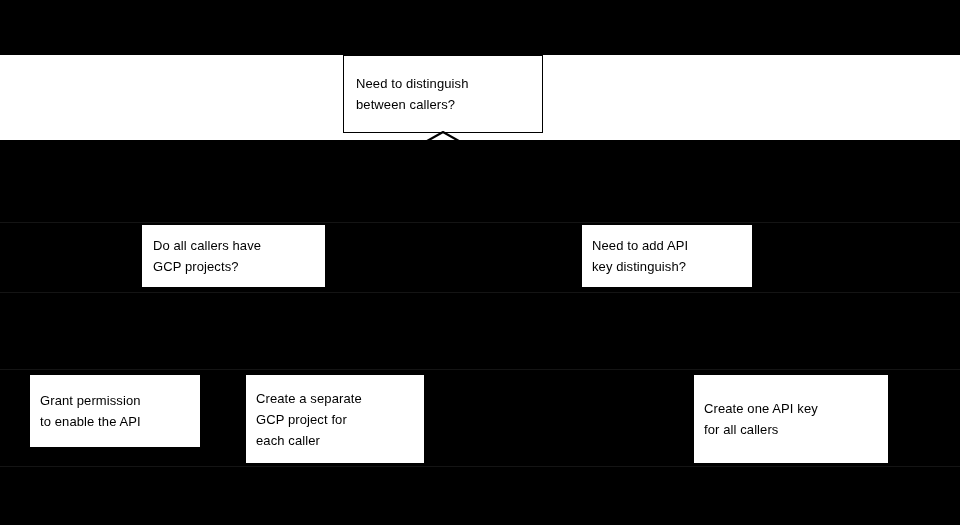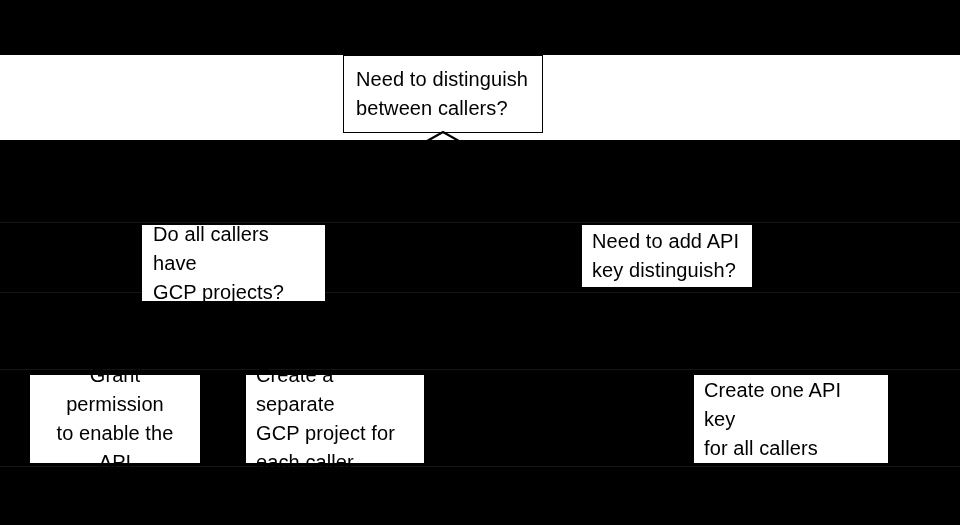--- a/index.html
+++ b/index.html
@@ -38,50 +38,49 @@
   #hairline-row3-top { top: 369px; }
   #hairline-row3-bottom { top: 466px; }
 
   .node {
     position: absolute;
     background: #ffffff;
     color: #000000;
     box-sizing: border-box;
     display: flex;
     align-items: center;
-    font-size: 20px;
-    line-height: 29px;
+    font-size: 13px;
+    line-height: 21px;
     letter-spacing: 0.1px;
     white-space: pre-line;
   }
   .node.bordered {
     border: 1.6px solid #000000;
   }
   .node .node-text {
     display: block;
     width: 100%;
   }
 
   
   #node-distinguish {
     left: 343px; top: 55px; width: 200px; height: 78px;
     padding: 0 12px;
   }
   #node-gcp-projects {
-    left: 142px; top: 225px; width: 183px; height: 76px;
+    left: 142px; top: 225px; width: 183px; height: 62px;
     padding: 0 11px;
   }
   #node-api-restrictions {
     left: 582px; top: 225px; width: 170px; height: 62px;
     padding: 0 10px;
   }
   #node-grant-permission {
-    left: 30px; top: 375px; width: 170px; height: 88px;
+    left: 30px; top: 375px; width: 170px; height: 72px;
     padding: 0 10px;
-    text-align: center;
   }
   #node-separate-project {
     left: 246px; top: 375px; width: 178px; height: 88px;
     padding: 0 10px;
     justify-content: flex-end;
   }
   #node-key-each-caller {
     left: 478px; top: 375px; width: 179px; height: 88px;
     padding: 0 10px;
   }

